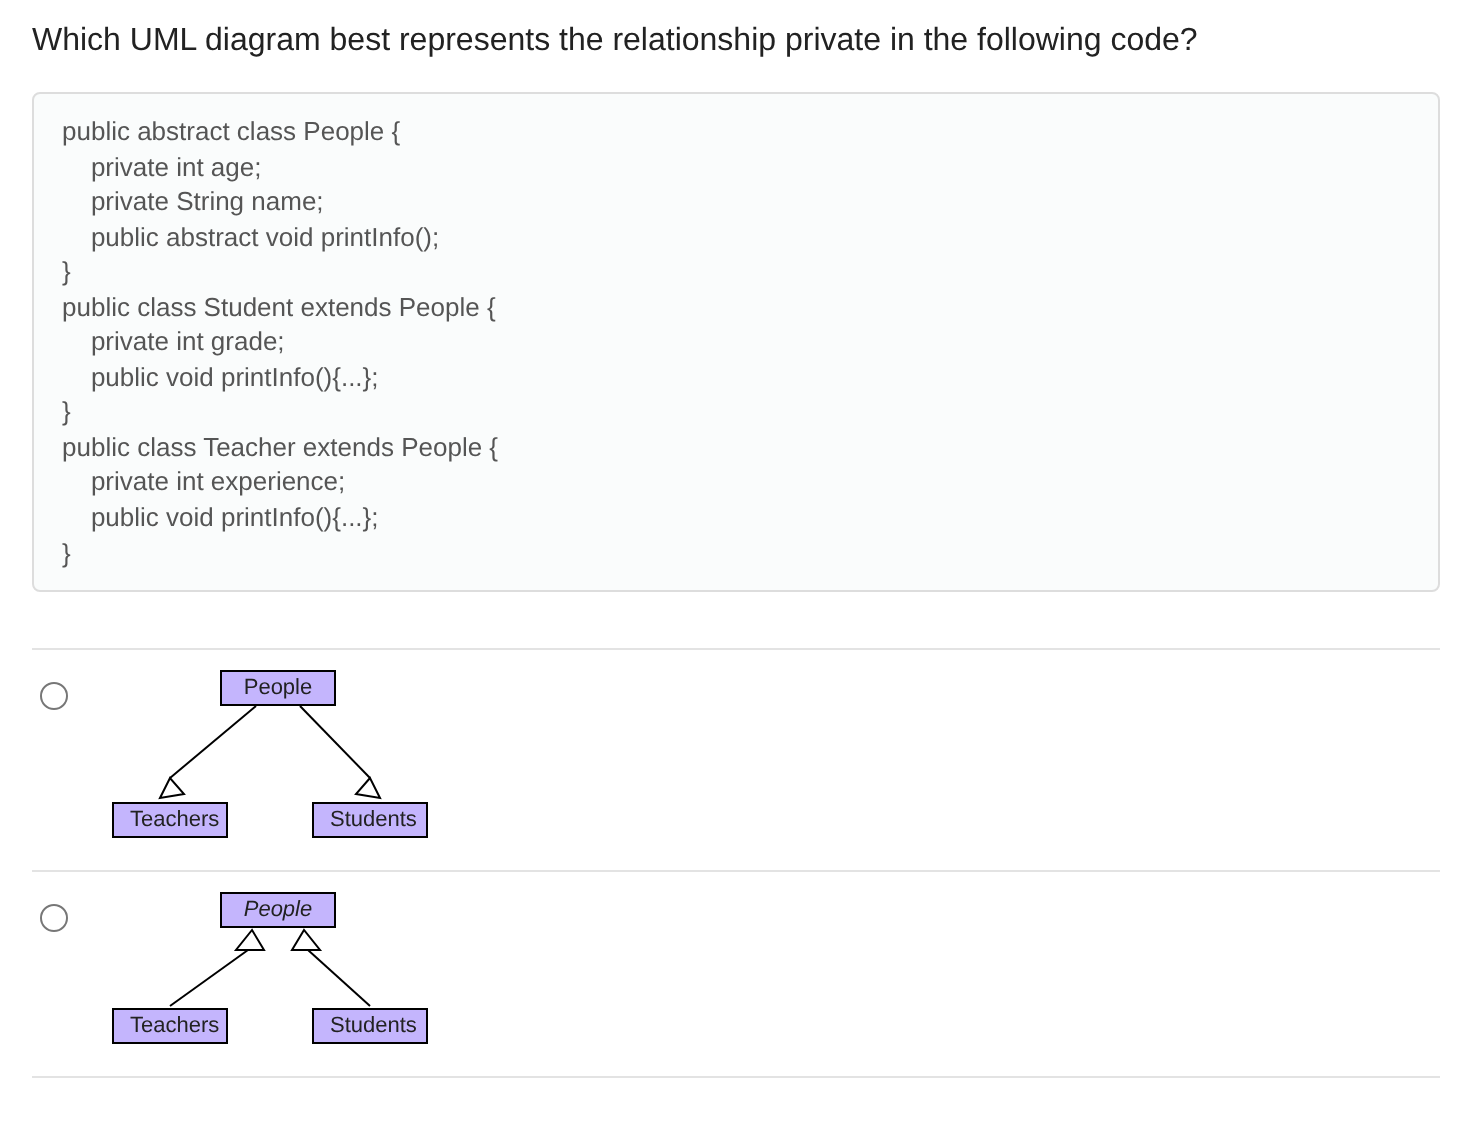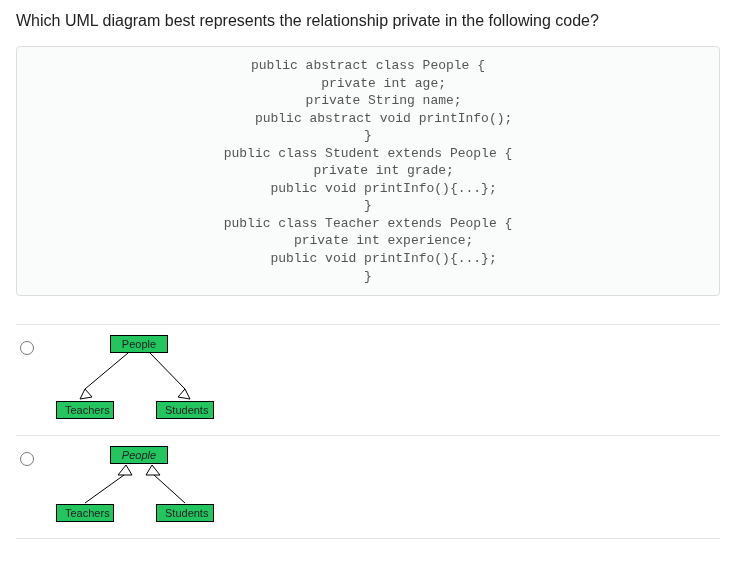--- a/index.html
+++ b/index.html
@@ -13,27 +13,26 @@
   }
   .question {
     font-size: 16px;
     margin-bottom: 16px;
   }
   .code-block {
     border: 1px solid #ddd;
     border-radius: 4px;
     background: #fafcfc;
     padding: 10px 14px;
-    font-family: Liberation Mono, monospace;
+    font-family: Liberation Sans, sans-serif;
     font-size: 13px;
     line-height: 1.35;
     white-space: pre;
     color: #555;
     margin-bottom: 28px;
-    text-align: center;
   }
   hr.sep {
     border: none;
     border-top: 1px solid #e3e3e3;
     margin: 0;
   }
   .option {
     display: flex;
     align-items: flex-start;
     padding: 10px 0 14px 0;
@@ -45,21 +44,21 @@
     border-radius: 50%;
     margin: 6px 22px 0 4px;
     flex: 0 0 auto;
   }
   .dia {
     position: relative;
   }
   .box {
     position: absolute;
     border: 1px solid #000;
-    background: #22c55e;
+    background: #c4b5fd;
     font-size: 11px;
     padding: 2px 8px;
     text-align: center;
   }
   .italic { font-style: italic; }
   svg.lines {
     position: absolute;
     left: 0;
     top: 0;
     overflow: visible;

